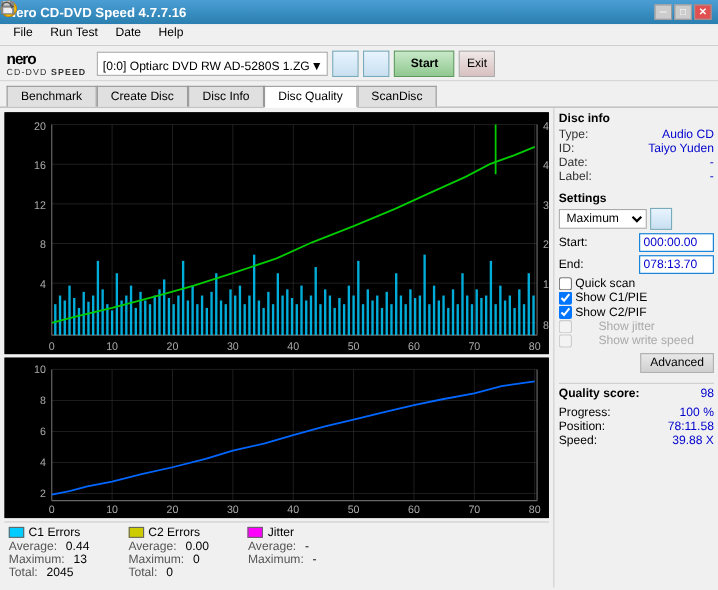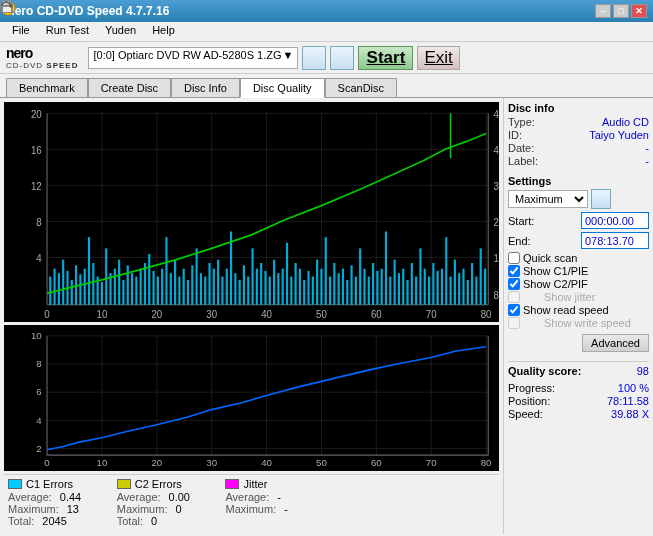--- a/index.html
+++ b/index.html
@@ -43,29 +43,29 @@
     .toolbar {
       background: #f0f0f0;
       height: 32px;
       display: flex;
       align-items: center;
       padding: 2px 6px;
       gap: 4px;
       border-bottom: 1px solid #ccc;
     }
     .logo-block { display: flex; flex-direction: column; align-items: flex-start; margin-right: 6px; }
-    .drive-label { background: white; border: 1px solid #aaa; padding: 1px 4px; font-size: 11px; min-width: 210px; height: 22px; display: flex; align-items: flex-start; }
+    .drive-label { background: white; border: 1px solid #aaa; padding: 1px 4px; font-size: 11px; min-width: 210px; height: 22px; display: flex; align-items: flex-end; }
     .toolbar-btn {
       background: linear-gradient(to bottom, #e8f4ff, #c8dff0);
       border: 1px solid #7ab;
       padding: 2px 6px;
       height: 24px;
       cursor: pointer;
-      font-size: 17px;
-      display: flex; align-items: center; text-decoration: underline;
+      font-size: 11px;
+      display: flex; align-items: center;
     }
     .toolbar-btn.start { background: linear-gradient(to bottom, #c8e8c8, #90c890); border-color: #5a9a5a; font-weight: bold; min-width: 55px; justify-content: center; }
     .toolbar-btn.exit { background: linear-gradient(to bottom, #f0e8e8, #d8c0c0); border-color: #aaa; }
     .icon-btn { width: 24px; height: 24px; background: linear-gradient(to bottom, #e8f4ff, #c8dff0); border: 1px solid #7ab; display: flex; align-items: center; justify-content: center; cursor: pointer; }
 
     
     .tabs {
       background: #f0f0f0;
       display: flex;
       align-items: flex-end;
@@ -208,21 +208,21 @@
   <div class="title-bar-controls">
     <div class="title-btn">─</div>
     <div class="title-btn">□</div>
     <div class="title-btn close">✕</div>
   </div>
 </div>
 
 <div class="menu-bar">
   <span class="menu-item">File</span>
   <span class="menu-item">Run Test</span>
-  <span class="menu-item">Yuden</span>
+  <span class="menu-item">Date</span>
   <span class="menu-item">Help</span>
 </div>
 
 <div class="toolbar">
   <div class="logo-block">
     <span style="font-family:Arial Black,Arial;font-size:14px;font-weight:900;letter-spacing:-1px;">nero</span>
     <span style="font-size:8px;color:#333;letter-spacing:1px;">CD-DVD <span style="font-weight:bold;">SPEED</span></span>
   </div>
   <div class="drive-label">
     <span>[0:0]  Optiarc DVD RW AD-5280S 1.ZG</span>
@@ -573,24 +573,20 @@
         <span>Show C1/PIE</span>
       </div>
       <div class="checkbox-row">
         <input type="checkbox" checked="" style="">
         <span>Show C2/PIF</span>
       </div>
       <div class="checkbox-row disabled">
         <input type="checkbox" disabled="" style="">
         <span>Show jitter</span>
       </div>
-      <div class="checkbox-row">
-        <input type="checkbox" checked="" style="">
-        <span>Show read speed</span>
-      </div>
       <div class="checkbox-row disabled">
         <input type="checkbox" disabled="" style="">
         <span>Show write speed</span>
       </div>
       <div style="display:flex;justify-content:flex-end;margin-top:3px;">
         <button class="advanced-btn">Advanced</button>
       </div>
     </div>
 
     <div class="quality-score-row">

